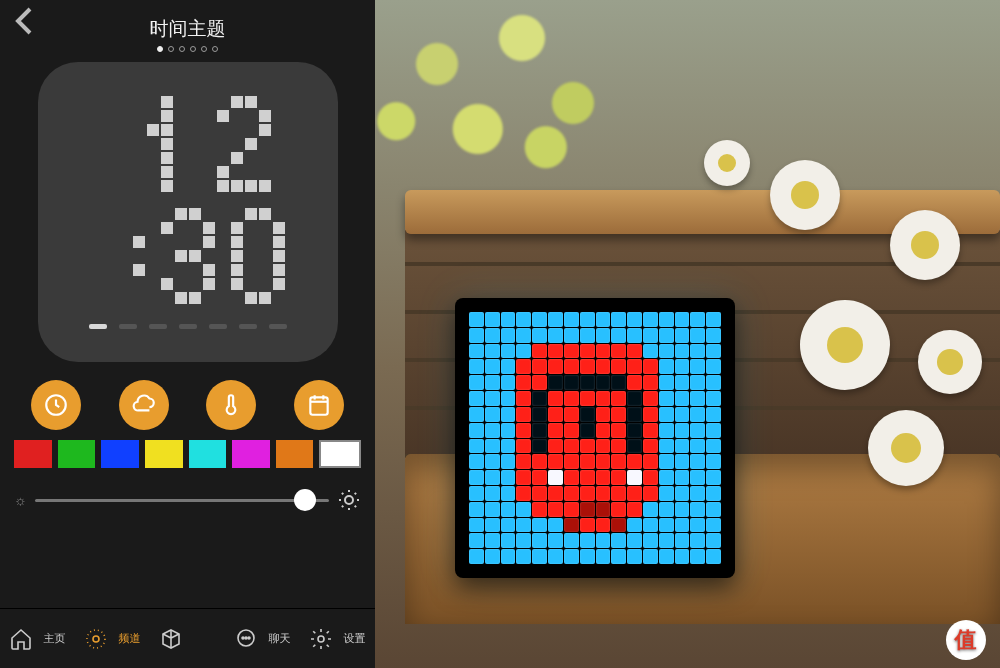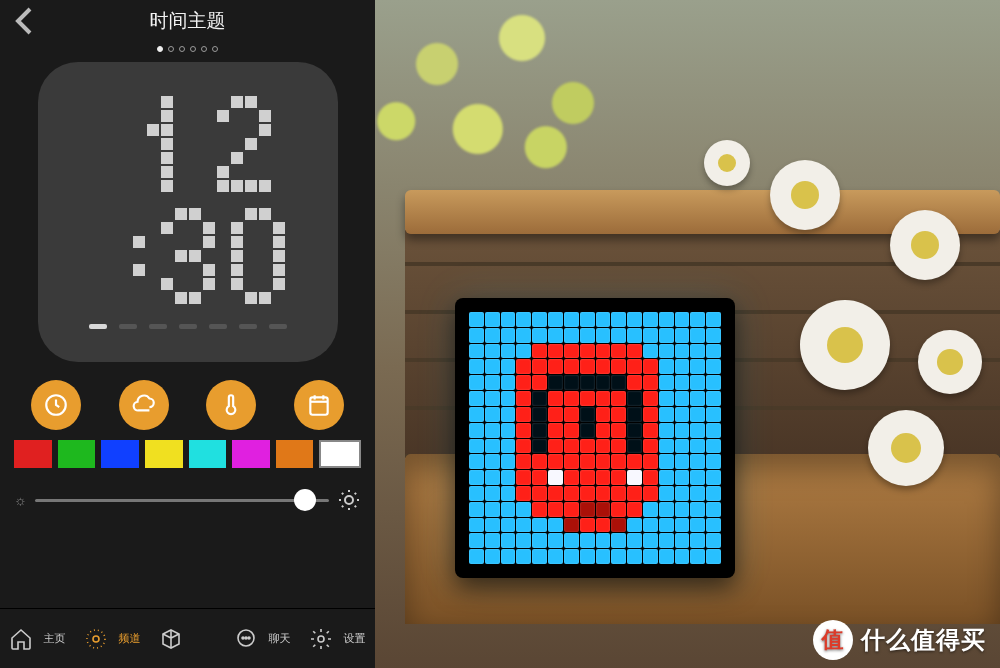--- a/index.html
+++ b/index.html
@@ -3,21 +3,21 @@
 <meta charset="utf-8">
 <style>
   * { margin: 0; padding: 0; box-sizing: border-box; }
   html, body { width: 1000px; height: 668px; overflow: hidden; font-family: -apple-system, "PingFang SC", sans-serif; }
   body { display: flex; background: #806850; }
   .phone { width: 375px; height: 668px; background: #1a1a1a; color: #ddd; display: flex; flex-direction: column; flex: 0 0 375px; }
   .status-bar { height: 22px; display: flex; align-items: center; font-size: 11px; color: #ccc; padding: 0 8px; gap: 6px; }
   .status-bar .sb-left { flex: 0 0 auto; }
   .status-bar .sb-mid { flex: 0 0 auto; margin-left: 4px; }
   .status-bar .sb-icons { flex: 1; display: flex; justify-content: flex-end; gap: 4px; align-items: center; }
-  .app-header { height: 42px; display: flex; align-items: center; }
+  .app-header { height: 42px; display: flex; align-items: flex-end; }
   .back-btn { width: 48px; height: 42px; display: flex; align-items: center; justify-content: center; color: #bbb; font-size: 22px; }
   .app-title { flex: 1; text-align: center; font-size: 19px; color: #f2f2f2; margin-left: -48px; }
   .pager { display: flex; justify-content: center; gap: 5px; padding: 4px 0 10px; }
   .pager .dot { width: 6px; height: 6px; border-radius: 50%; border: 1px solid #999; }
   .pager .dot.filled { background: #eee; border-color: #eee; }
   .clock-card { margin: 0 auto; width: 300px; height: 300px; background: #3a3a3a; border-radius: 40px; display: flex; flex-direction: column; align-items: center; justify-content: center; padding: 18px; }
   .pixel-grid { display: grid; grid-template-columns: repeat(16, 12px); grid-template-rows: repeat(16, 12px); gap: 2px; }
   .px { width: 12px; height: 12px; background: transparent; }
   .px.on { background: #d0d0d0; }
   .date-row { display: flex; gap: 12px; margin-top: 6px; }
@@ -735,15 +735,14 @@
         <div class="led" style="background: rgb(40, 192, 255); box-shadow: rgba(255, 255, 255, 0.25) 0px 0px 2px inset;"></div>
         <div class="led" style="background: rgb(40, 192, 255); box-shadow: rgba(255, 255, 255, 0.25) 0px 0px 2px inset;"></div>
         <div class="led" style="background: rgb(40, 192, 255); box-shadow: rgba(255, 255, 255, 0.25) 0px 0px 2px inset;"></div>
         <div class="led" style="background: rgb(40, 192, 255); box-shadow: rgba(255, 255, 255, 0.25) 0px 0px 2px inset;"></div>
         <div class="led" style="background: rgb(40, 192, 255); box-shadow: rgba(255, 255, 255, 0.25) 0px 0px 2px inset;"></div>
       </div>
   </div>
 
   <div class="watermark">
     <div class="wm-badge">值</div>
-    <span>什么值得买</span>
   </div>
 </div>
 
 </body></html>

